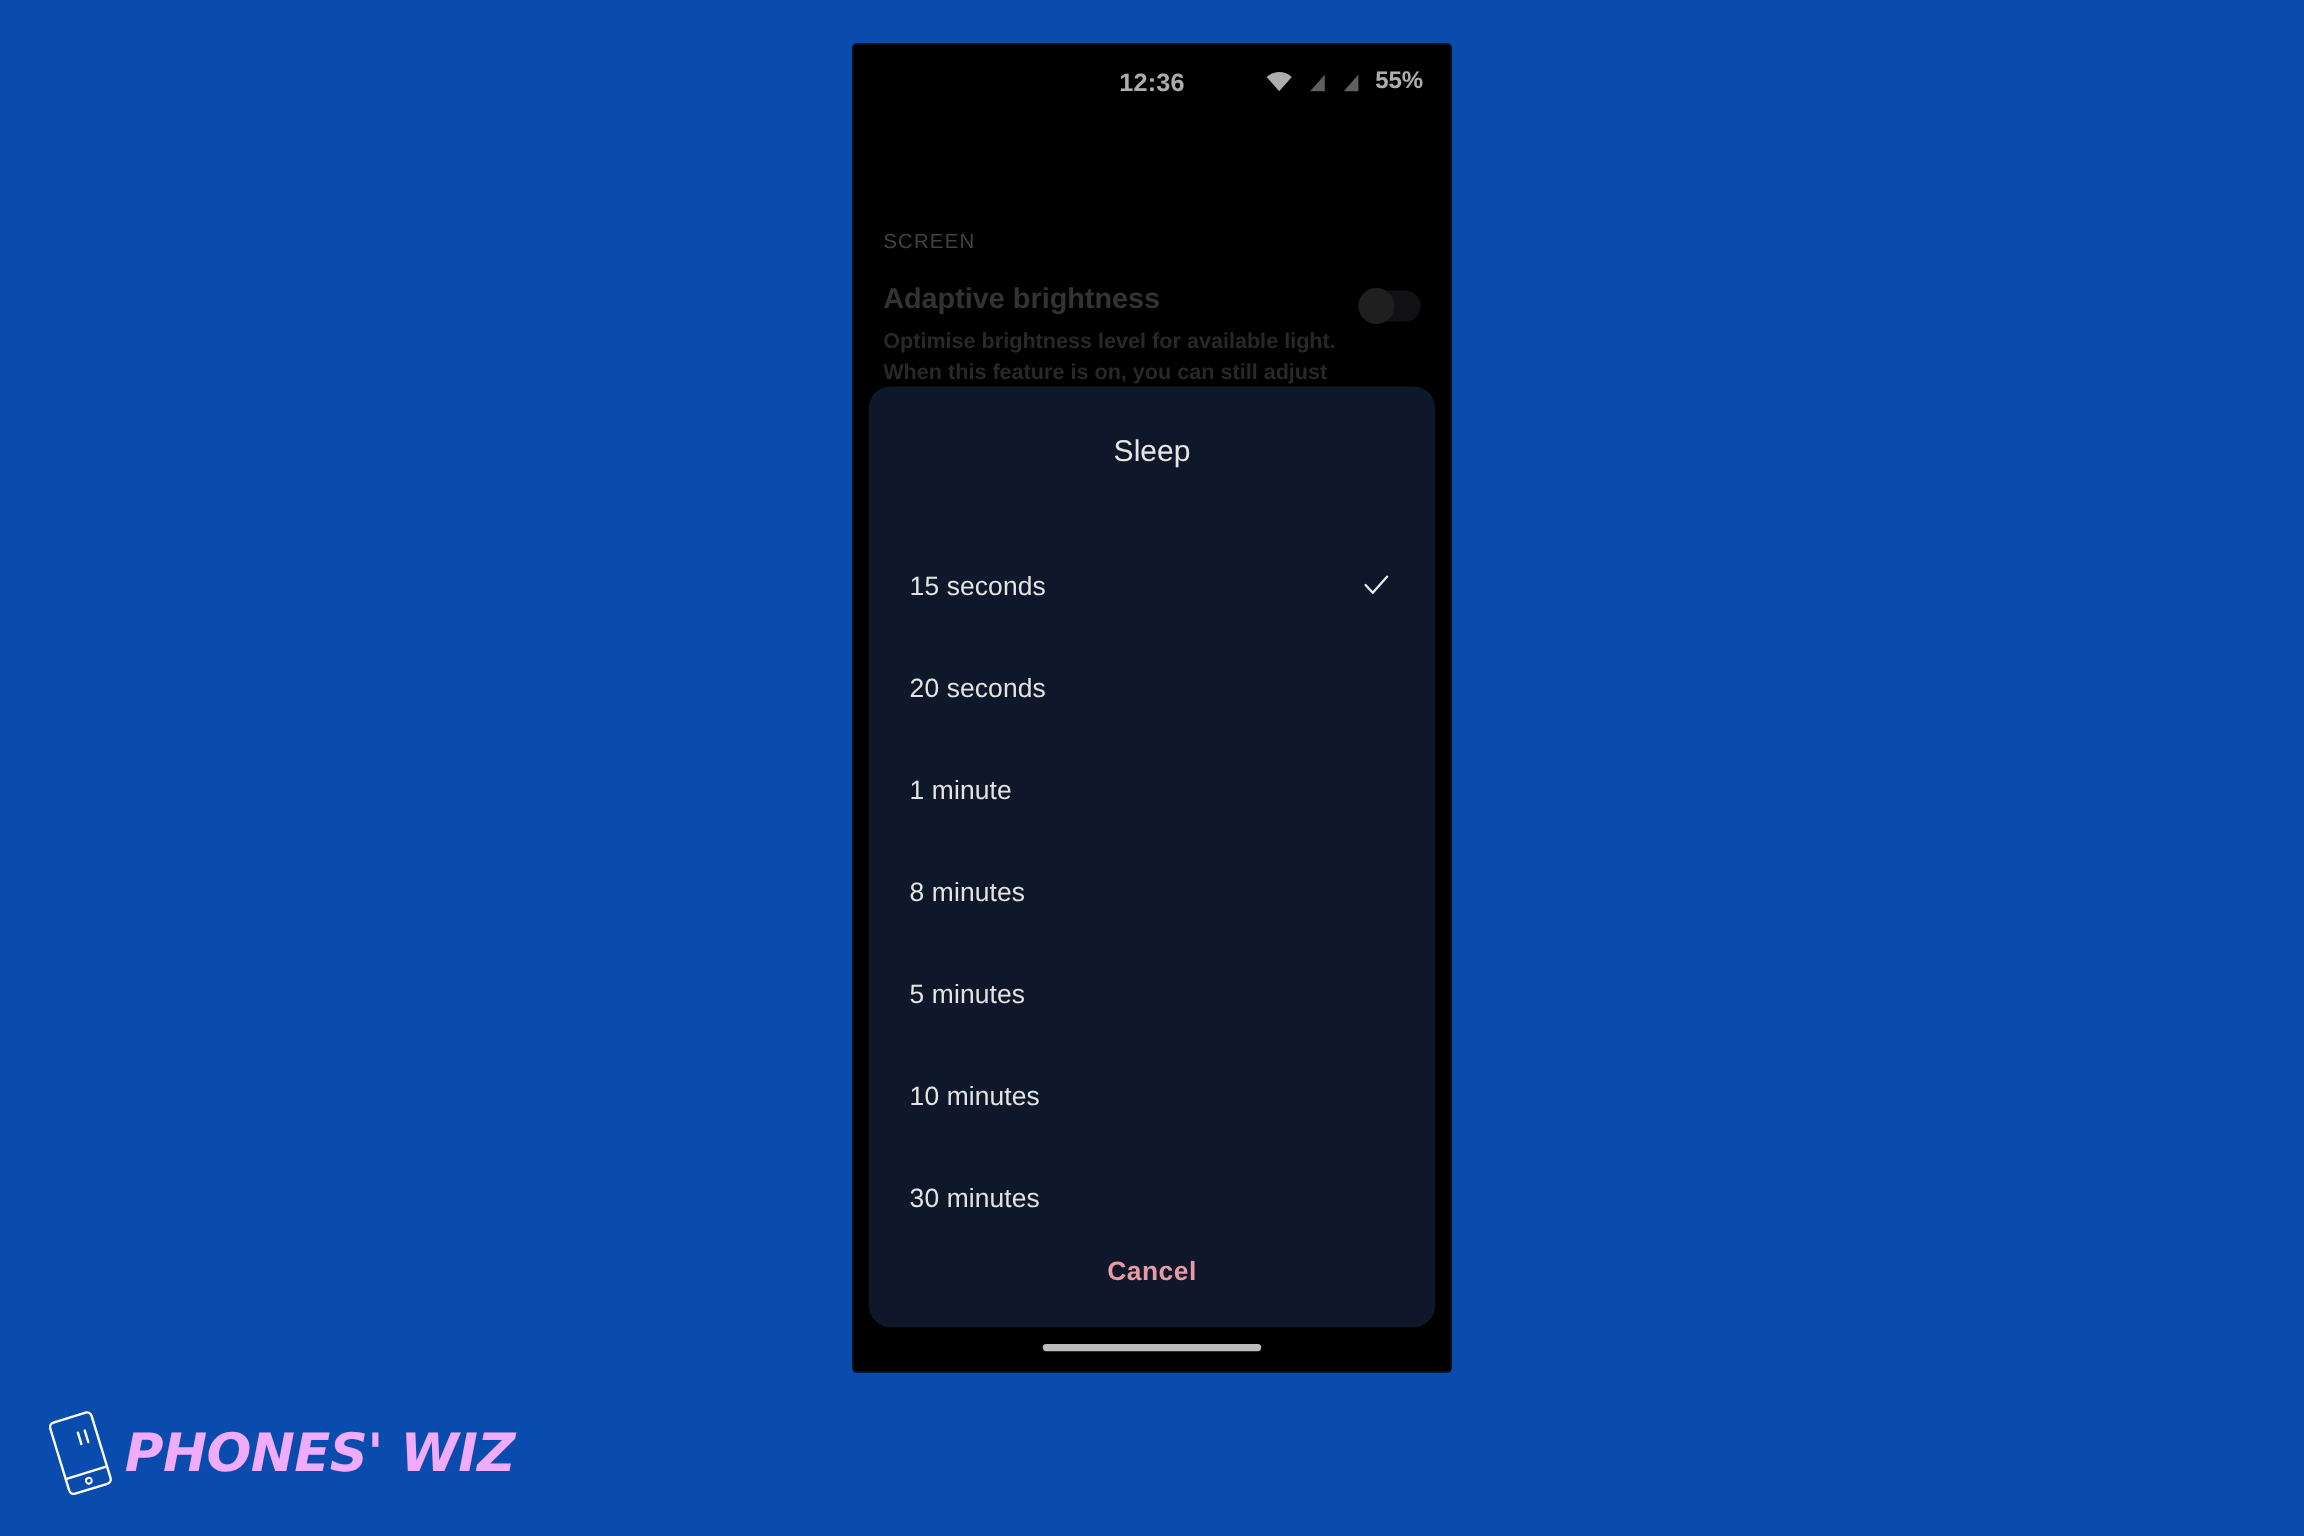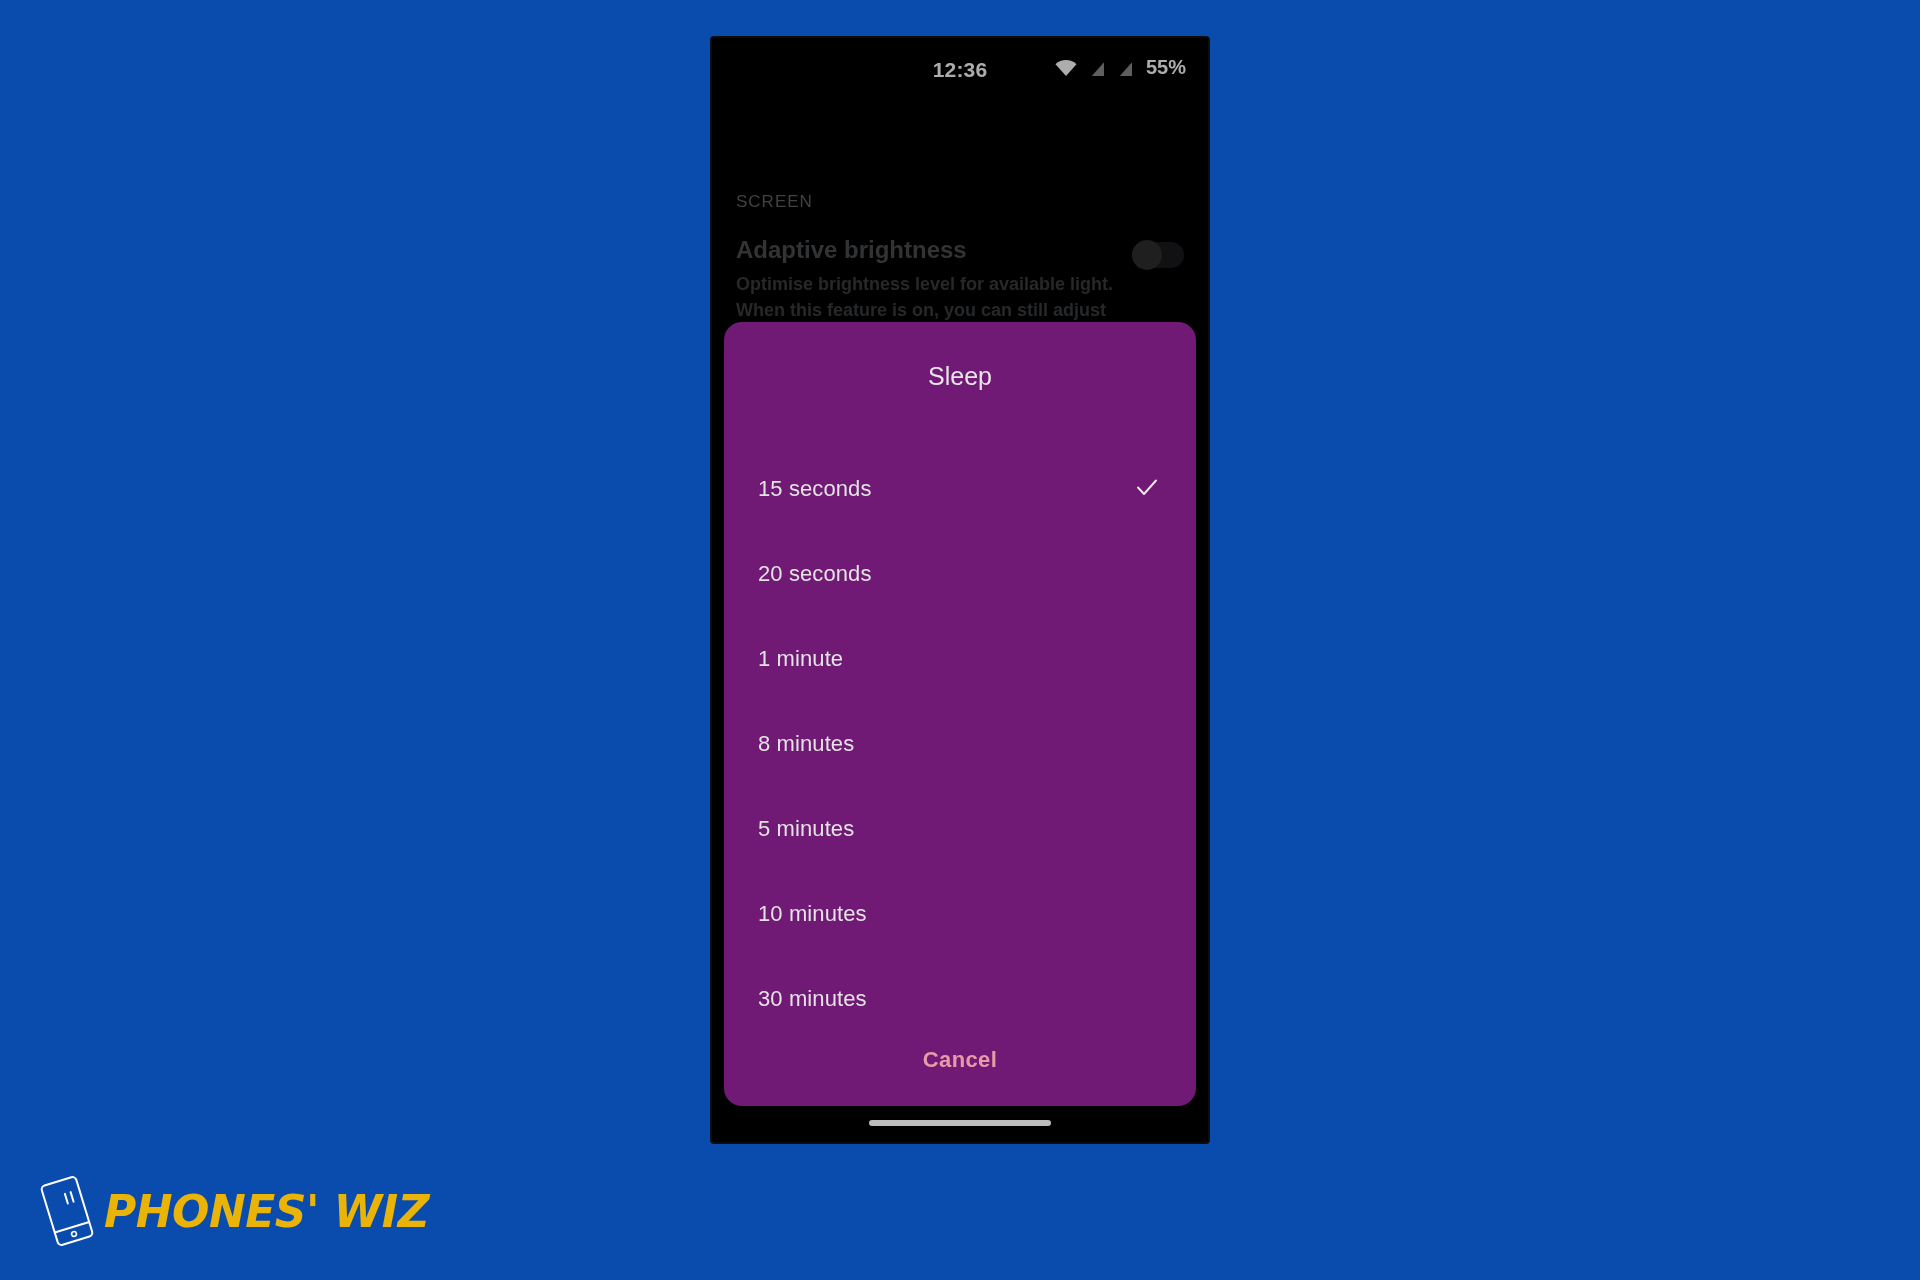--- a/index.html
+++ b/index.html
@@ -161,21 +161,21 @@
     background: rgba(0,0,0,0.32);
   }
 
   
   #sleep-dialog {
     position: absolute;
     left: 12px;
     right: 12px;
     top: 284px;
     bottom: 36px;
-    background: #701a75;
+    background: #0f172a;
     border-radius: 18px;
     overflow: hidden;
     display: flex;
     flex-direction: column;
   }
   #dialog-title {
     color: #e6e6e6;
     font-size: 25px;
     text-align: center;
     padding: 40px 0 26px 0;
@@ -238,21 +238,21 @@
   
   #watermark {
     position: absolute;
     left: 36px;
     bottom: 32px;
     display: flex;
     align-items: center;
     gap: 6px;
   }
   #watermark-text {
-    color: #eab308;
+    color: #f0abfc;
     font-size: 44px;
     font-weight: bold;
     font-style: italic;
     letter-spacing: -0.5px;
     font-family: "DejaVu Sans", sans-serif;
   }
 </style>
 </head>
 <body>
 

